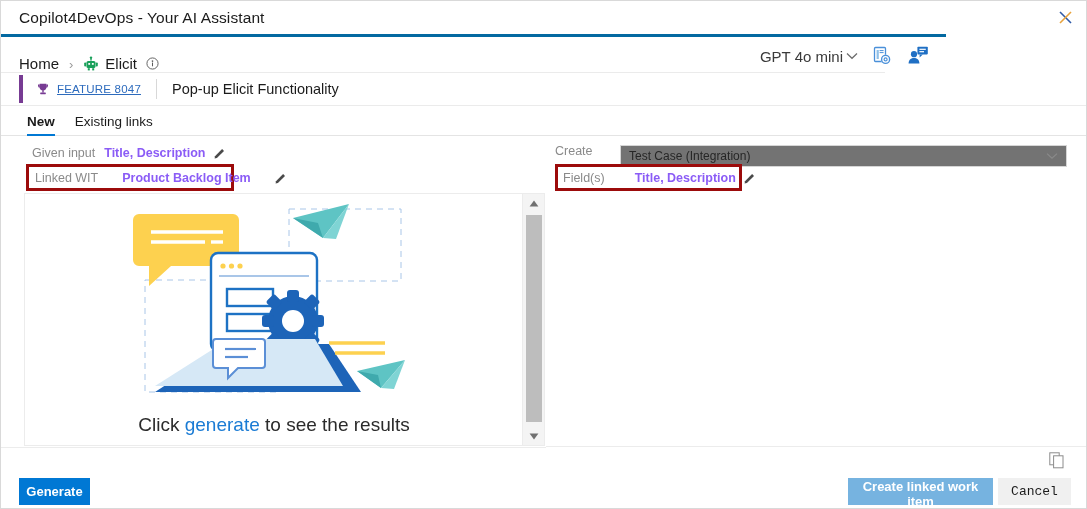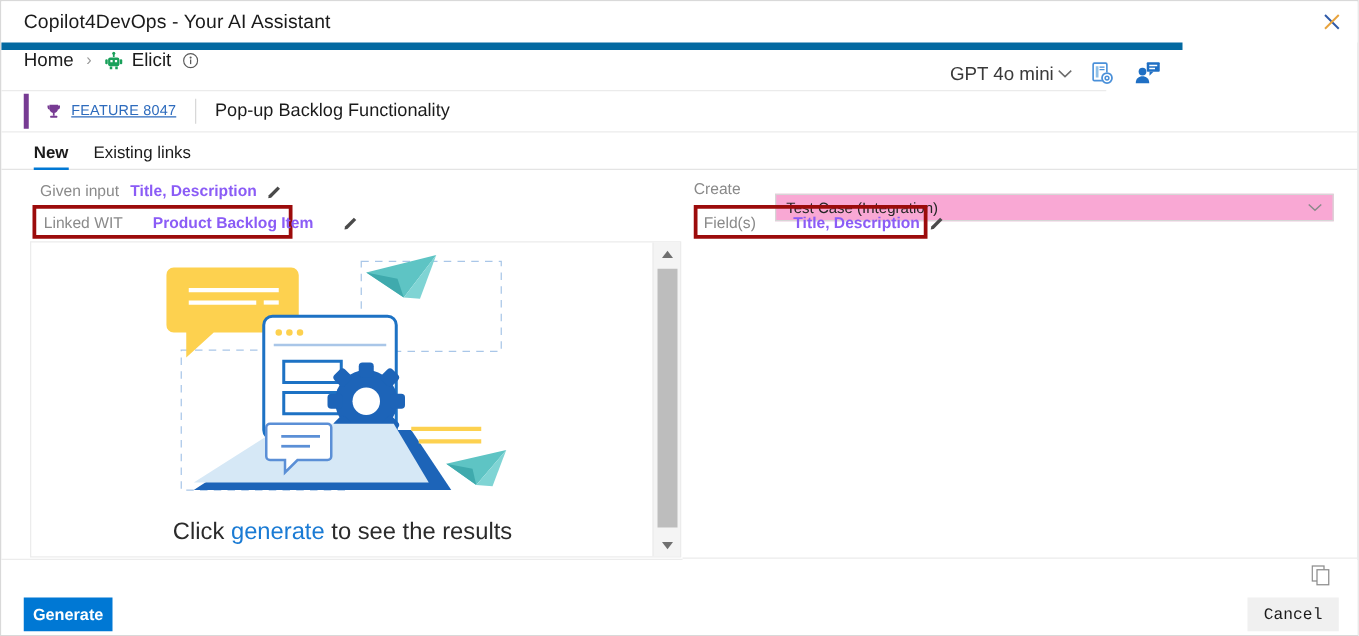--- a/index.html
+++ b/index.html
@@ -35,22 +35,22 @@
     width: 46px; height: 33px;
     display: flex; align-items: center; justify-content: center;
     cursor: pointer;
   }
   .close-btn svg { display:block; }
 
   
   .navrow {
     position: absolute; left: 0; top: 33px;
     width: 945px; height: 38px;
-    border-top: 6px solid #0369a1;
-    display: flex; align-items: flex-start;
+    border-top: 3px solid #0369a1;
+    display: flex; align-items: flex-end;
   }
   .crumb-home {
     margin-left: 18px;
     font-size: 15px;
     color: #1b1b1b;
   }
   .crumb-sep {
     margin: 0 10px;
     color: #9a9a9a;
     font-size: 13px;
@@ -161,24 +161,24 @@
     border: 3px solid #9c0b0b;
     display: flex; align-items: center;
     padding-left: 6px;
     gap: 24px;
   }
   .create-label {
     position: absolute; left: 9px; top: 7px;
     font-size: 12.5px; color: #8a8a8a;
   }
   .dropdown {
-    position: absolute; left: 74px; top: 18px;
+    position: absolute; left: 74px; top: 8px;
     width: 447px; height: 22px;
     border: 1px solid #d6d6d6;
-    background: #f9a8d4;
+    background: #737373;
     display: flex; align-items: center;
     padding: 0 8px;
     cursor: pointer;
   }
   .dropdown-text { font-size: 12px; color: #262626; flex: 1; }
   .row-fields-hl {
     position: absolute; left: 9px; top: 27px;
     width: 187px; height: 27px;
     border: 3px solid #9c0b0b;
     display: flex; align-items: center;
@@ -357,21 +357,21 @@
           <path d="M3.6 1.8 h6.8 v3.1 a3.4 3.4 0 0 1 -6.8 0 Z" fill="#773b93"></path>
           <path d="M3.6 2.4 h-1.6 v1.3 a2 2 0 0 0 1.9 2 Z" fill="#773b93"></path>
           <path d="M10.4 2.4 h1.6 v1.3 a2 2 0 0 1 -1.9 2 Z" fill="#773b93"></path>
           <rect x="6.3" y="8" width="1.4" height="2.6" fill="#773b93"></rect>
           <rect x="4.2" y="10.6" width="5.6" height="1.6" rx="0.4" fill="#773b93"></rect>
         </svg>
       </span>
       <span class="wi-link">FEATURE 8047</span>
     </div>
     <div class="wi-divider"></div>
-    <div class="wi-title">Pop-up Backlog Functionality</div>
+    <div class="wi-title">Pop-up Elicit Functionality</div>
   </div>
 
   <div class="tabs">
     <div class="tab active">New</div>
     <div class="tab">Existing links</div>
   </div>
 
   <div class="form-left">
     <div class="frow row-given">
       <span class="flabel">Given input</span>
@@ -491,16 +491,17 @@
   <div class="right-divider"></div>
 
   <div class="footer">
     <div class="copy-icon-btn">
       <svg width="16" height="17" viewBox="0 0 16 17">
         <rect x="0.8" y="0.8" width="9.4" height="12" fill="#ffffff" stroke="#8c8c8c" stroke-width="1"></rect>
         <rect x="4.6" y="3.8" width="9.4" height="12" fill="#ffffff" stroke="#8c8c8c" stroke-width="1"></rect>
       </svg>
     </div>
     <button class="btn btn-generate">Generate</button>
+    <button class="btn btn-create">Create linked work item</button>
     <button class="btn btn-cancel">Cancel</button>
   </div>
 
 </div>
 
 </body></html>

